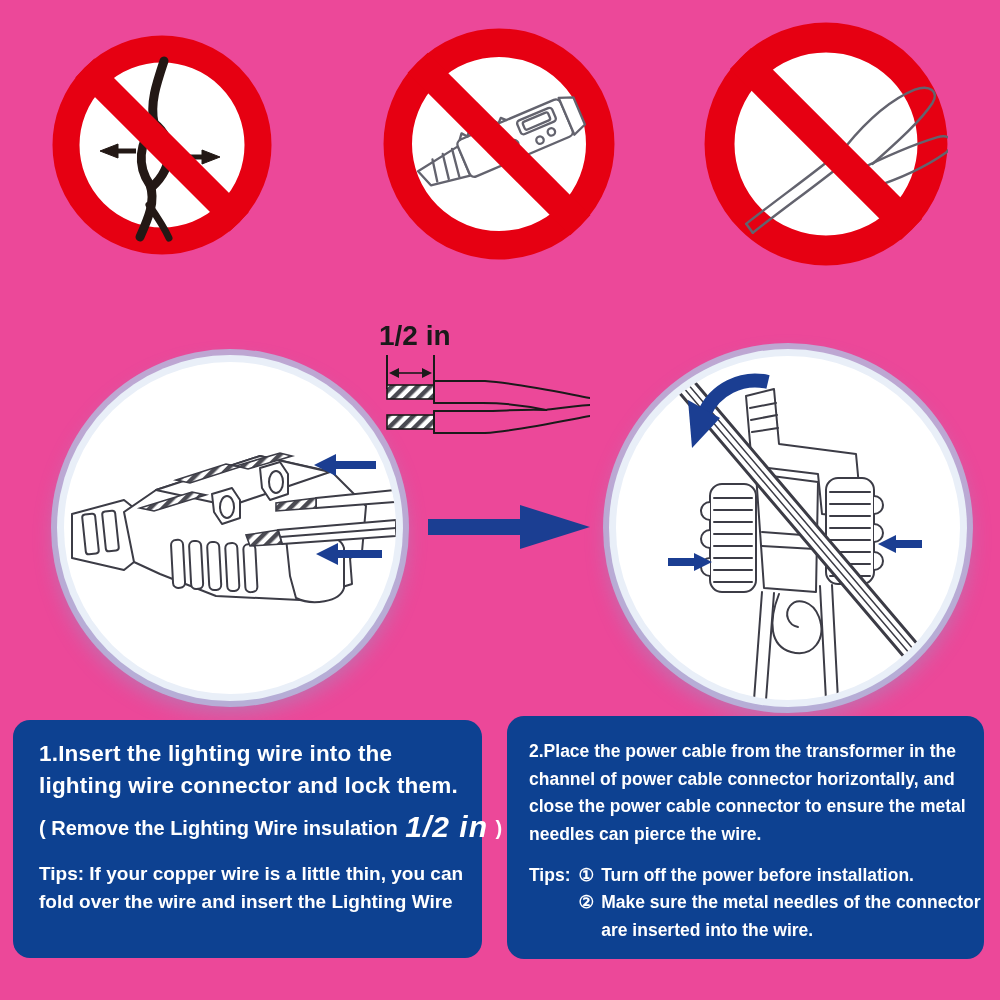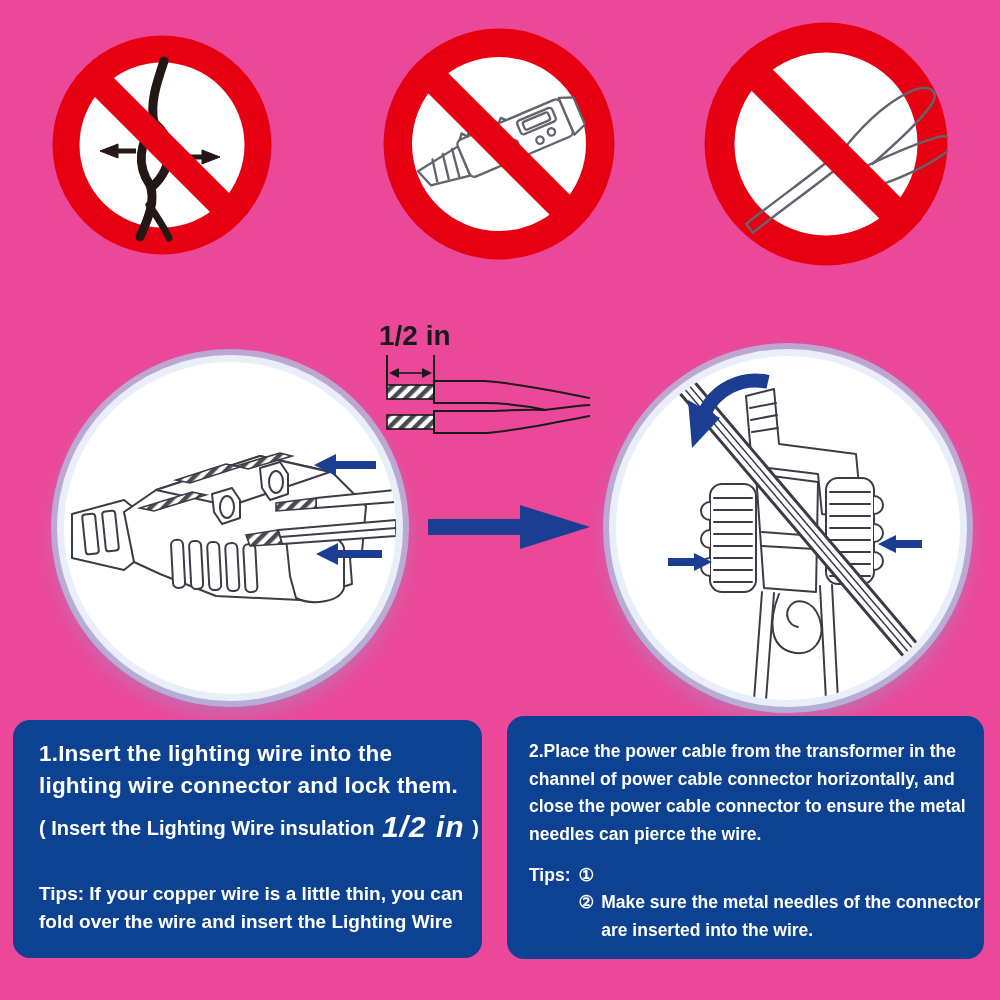--- a/index.html
+++ b/index.html
@@ -42,21 +42,21 @@
 
   
   .panel{
     position:absolute;background:var(--panel-blue);border-radius:17px;color:#fff;
   }
   .panel-left{left:13px;top:720px;width:469px;height:238px;padding:18px 18px 0 26px;}
   .panel-right{left:507px;top:716px;width:477px;height:243px;padding:22px 0 0 22px;}
   .p1-heading{font-size:22.5px;font-weight:bold;line-height:1.4;letter-spacing:.2px;}
   .p1-note{margin-top:9px;font-size:20px;font-weight:bold;white-space:nowrap;}
   .p1-note .measure-italic{font-style:italic;font-size:30px;font-weight:bold;letter-spacing:1px;vertical-align:-2px;margin:0 2px;}
-  .p1-tips{margin-top:36px;font-size:19px;font-weight:bold;line-height:1.45;}
+  .p1-tips{margin-top:16px;font-size:19px;font-weight:bold;line-height:1.45;}
   .p2-heading{font-size:17.5px;font-weight:bold;line-height:1.58;}
   .p2-tips{margin-top:13px;display:flex;font-size:17.5px;font-weight:bold;line-height:1.58;}
   .p2-tips .tips-label{flex:0 0 auto;margin-right:8px;}
   .tiplist{flex:1 1 auto;}
   .tip{display:flex;}
   .tip .num{flex:0 0 auto;margin-right:7px;}
 </style>
 </head>
 <body>
 
@@ -261,34 +261,35 @@
       <g class="navy-fill">
         <polygon points="96,206 78,197 78,202 52,202 52,210 78,210 78,215"></polygon>
         <polygon points="262,188 280,179 280,184 306,184 306,192 280,192 280,197"></polygon>
       </g>
     </svg>
   </div>
 
   <section class="panel panel-left">
     <p class="p1-heading">1.Insert the lighting wire into the lighting wire connector and lock them.</p>
     <p class="p1-note">
-      <span>( Insert the Lighting Wire insulation</span>
+      <span>( Remove the Lighting Wire insulation</span>
       <span class="measure-italic">1/2 in</span>
       <span>)</span>
     </p>
     <p class="p1-tips">Tips: If your copper wire is a little thin, you can fold over the wire and insert the Lighting Wire</p>
   </section>
 
   <section class="panel panel-right">
     <p class="p2-heading">2.Place the power cable from the transformer in the channel of power cable connector horizontally, and close the power cable connector to ensure the metal needles can pierce the wire.</p>
     <div class="p2-tips">
       <span class="tips-label">Tips:</span>
       <div class="tiplist">
         <div class="tip">
           <span class="num">①</span>
+          <span>Turn off the power before installation.</span>
         </div>
         <div class="tip">
           <span class="num">②</span>
           <span>Make sure the metal needles of the connector are inserted into the wire.</span>
         </div>
       </div>
     </div>
   </section>
 
 </div>

